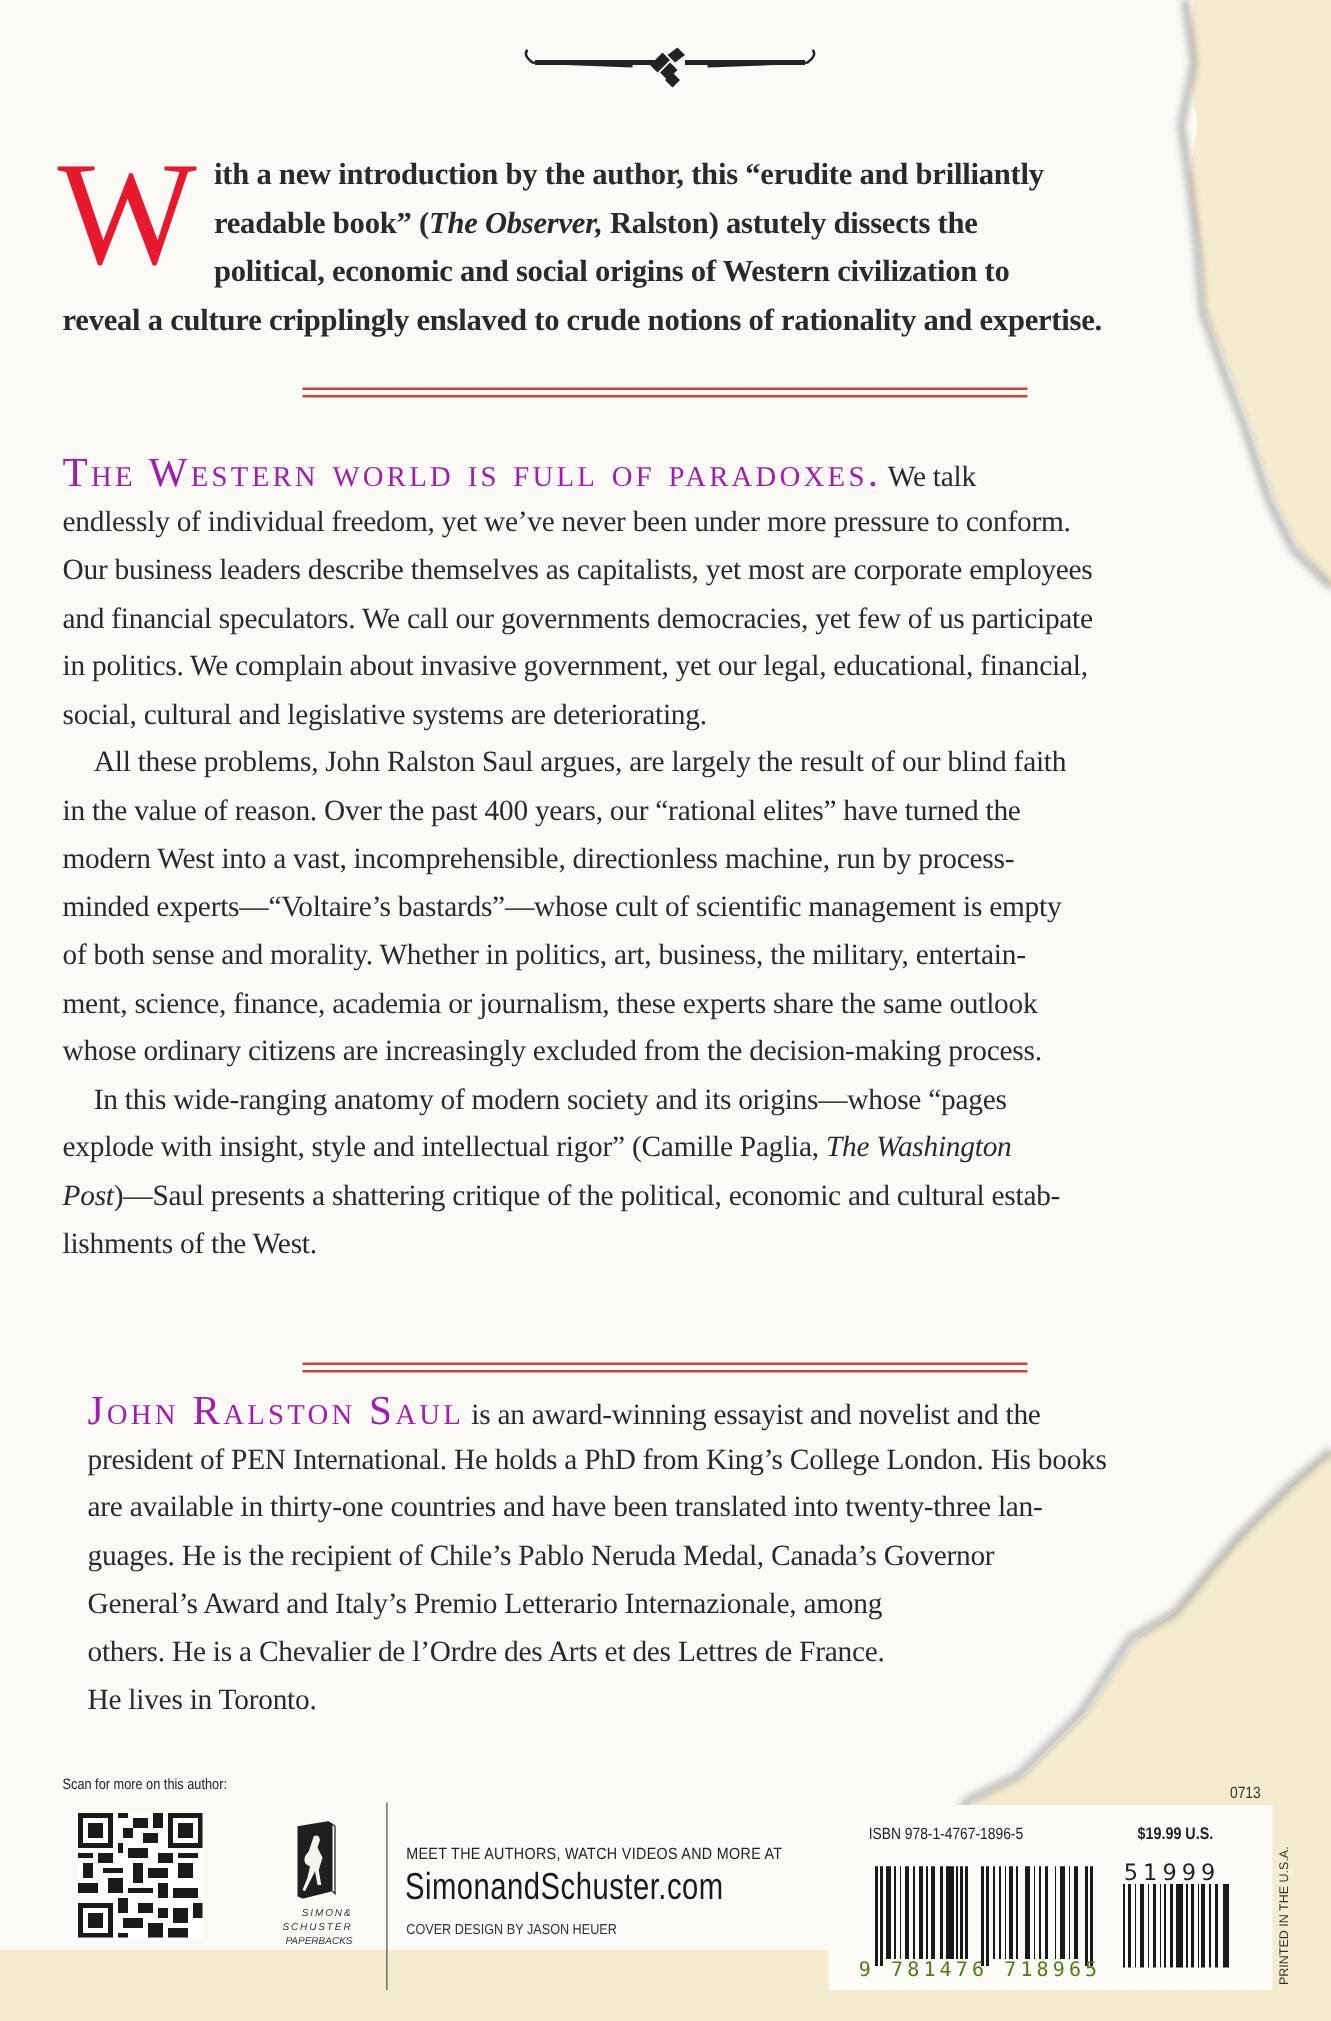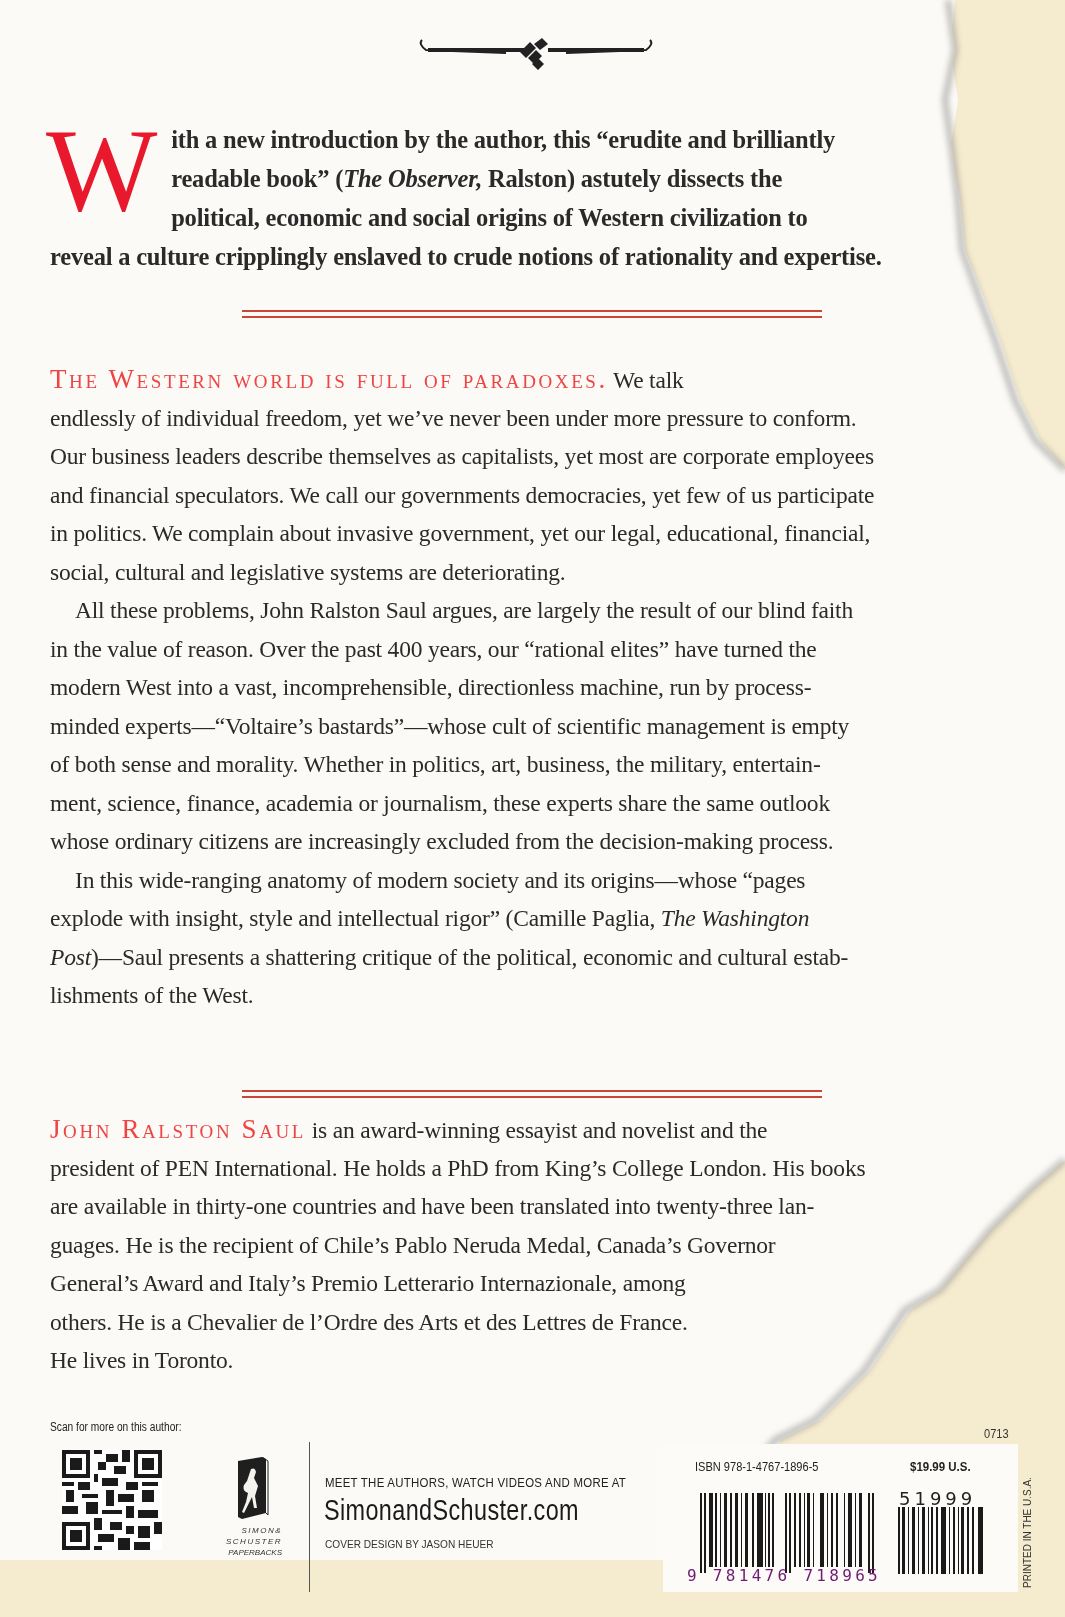--- a/index.html
+++ b/index.html
@@ -47,42 +47,42 @@
 
   .rule { position: absolute; left: 242px; width: 580px; height: 9px; }
   .rule::before, .rule::after {
     content: ""; position: absolute; left: 0; right: 0; height: 2px; background: #c9463a;
   }
   .rule::before { top: 0; }
   .rule::after { top: 6px; }
 
   .main { left: 50px; top: 360px; width: 985px; }
   .main .l { display: block; white-space: nowrap; height: 38.5px; }
-  .red-caps { color: #ef4444; font-variant: small-caps; letter-spacing: 2.6px; font-size: 27px; }
+  .red-caps { color: #a21caf; font-variant: small-caps; letter-spacing: 2.6px; font-size: 33px; }
 
   .bio { left: 50px; top: 1110px; width: 1000px; }
-  .bio .l { display: block; white-space: nowrap; height: 38.5px; }
+  .bio .l { display: block; white-space: nowrap; height: 38.5px; margin-left: 20px; }
 
   .sans { font-family: "Liberation Sans", "DejaVu Sans", sans-serif; }
   .scan-label { position: absolute; left: 50px; top: 1420px; font-size: 12px; color: #222; transform: scaleX(0.85); transform-origin: left; }
   .qr { position: absolute; left: 62px; top: 1450px; width: 100px; height: 100px; }
   .logo { position: absolute; left: 232px; top: 1457px; width: 38px; height: 62px; }
   .logo-text { position: absolute; left: 222px; top: 1525px; width: 60px; text-align: right; font-size: 8px; line-height: 11px; color: #333; letter-spacing: 1.5px; font-style: italic; }
   .logo-text .paper { letter-spacing: 0; font-size: 8px; }
   .vdiv { position: absolute; left: 309px; top: 1442px; width: 1px; height: 150px; background: #555; }
   .meet { position: absolute; left: 325px; top: 1475px; font-size: 13px; color: #222; letter-spacing: 0.3px; transform: scaleX(0.88); transform-origin: left; white-space: nowrap; }
   .site { position: absolute; left: 324px; top: 1493px; font-size: 30px; color: #1a1a1a; transform: scaleX(0.78); transform-origin: left; white-space: nowrap; letter-spacing: 0.5px; }
   .cover { position: absolute; left: 325px; top: 1538px; font-size: 11.5px; color: #333; transform: scaleX(0.88); transform-origin: left; white-space: nowrap; }
 
   .code0713 { position: absolute; left: 984px; top: 1426px; font-size: 13px; color: #333; transform: scaleX(0.85); transform-origin: left; }
   .barcode-box { position: absolute; left: 663px; top: 1444px; width: 355px; height: 148px; background: #fcfbf7; }
   .isbn { position: absolute; left: 695px; top: 1459px; font-size: 13px; color: #222; transform: scaleX(0.85); transform-origin: left; white-space: nowrap; }
   .price { position: absolute; left: 910px; top: 1459px; font-size: 13.5px; font-weight: bold; color: #222; transform: scaleX(0.85); transform-origin: left; white-space: nowrap; }
   .bars-main { position: absolute; left: 700px; top: 1493px; width: 175px; height: 80px; }
-  .digits-main { position: absolute; left: 687px; top: 1566px; font-size: 16px; color: #701a75; letter-spacing: 3.3px; white-space: nowrap; font-family: "DejaVu Sans Mono", monospace; }
+  .digits-main { position: absolute; left: 687px; top: 1566px; font-size: 16px; color: #4d7c0f; letter-spacing: 3.3px; white-space: nowrap; font-family: "DejaVu Sans Mono", monospace; }
   .addon-digits { position: absolute; left: 899px; top: 1488px; font-size: 18px; color: #222; letter-spacing: 4px; font-family: "DejaVu Sans", sans-serif; }
   .bars-addon { position: absolute; left: 898px; top: 1507px; width: 86px; height: 67px; }
   .printed { position: absolute; left: 1022px; top: 1588px; font-size: 10px; color: #333; transform: rotate(-90deg); transform-origin: left top; white-space: nowrap; }
 </style>
 </head>
 <body>
 
 <div class="cream"></div>
 <div class="white-page"></div>
 <svg class="tear-shadow" viewBox="0 0 1065 1617">

